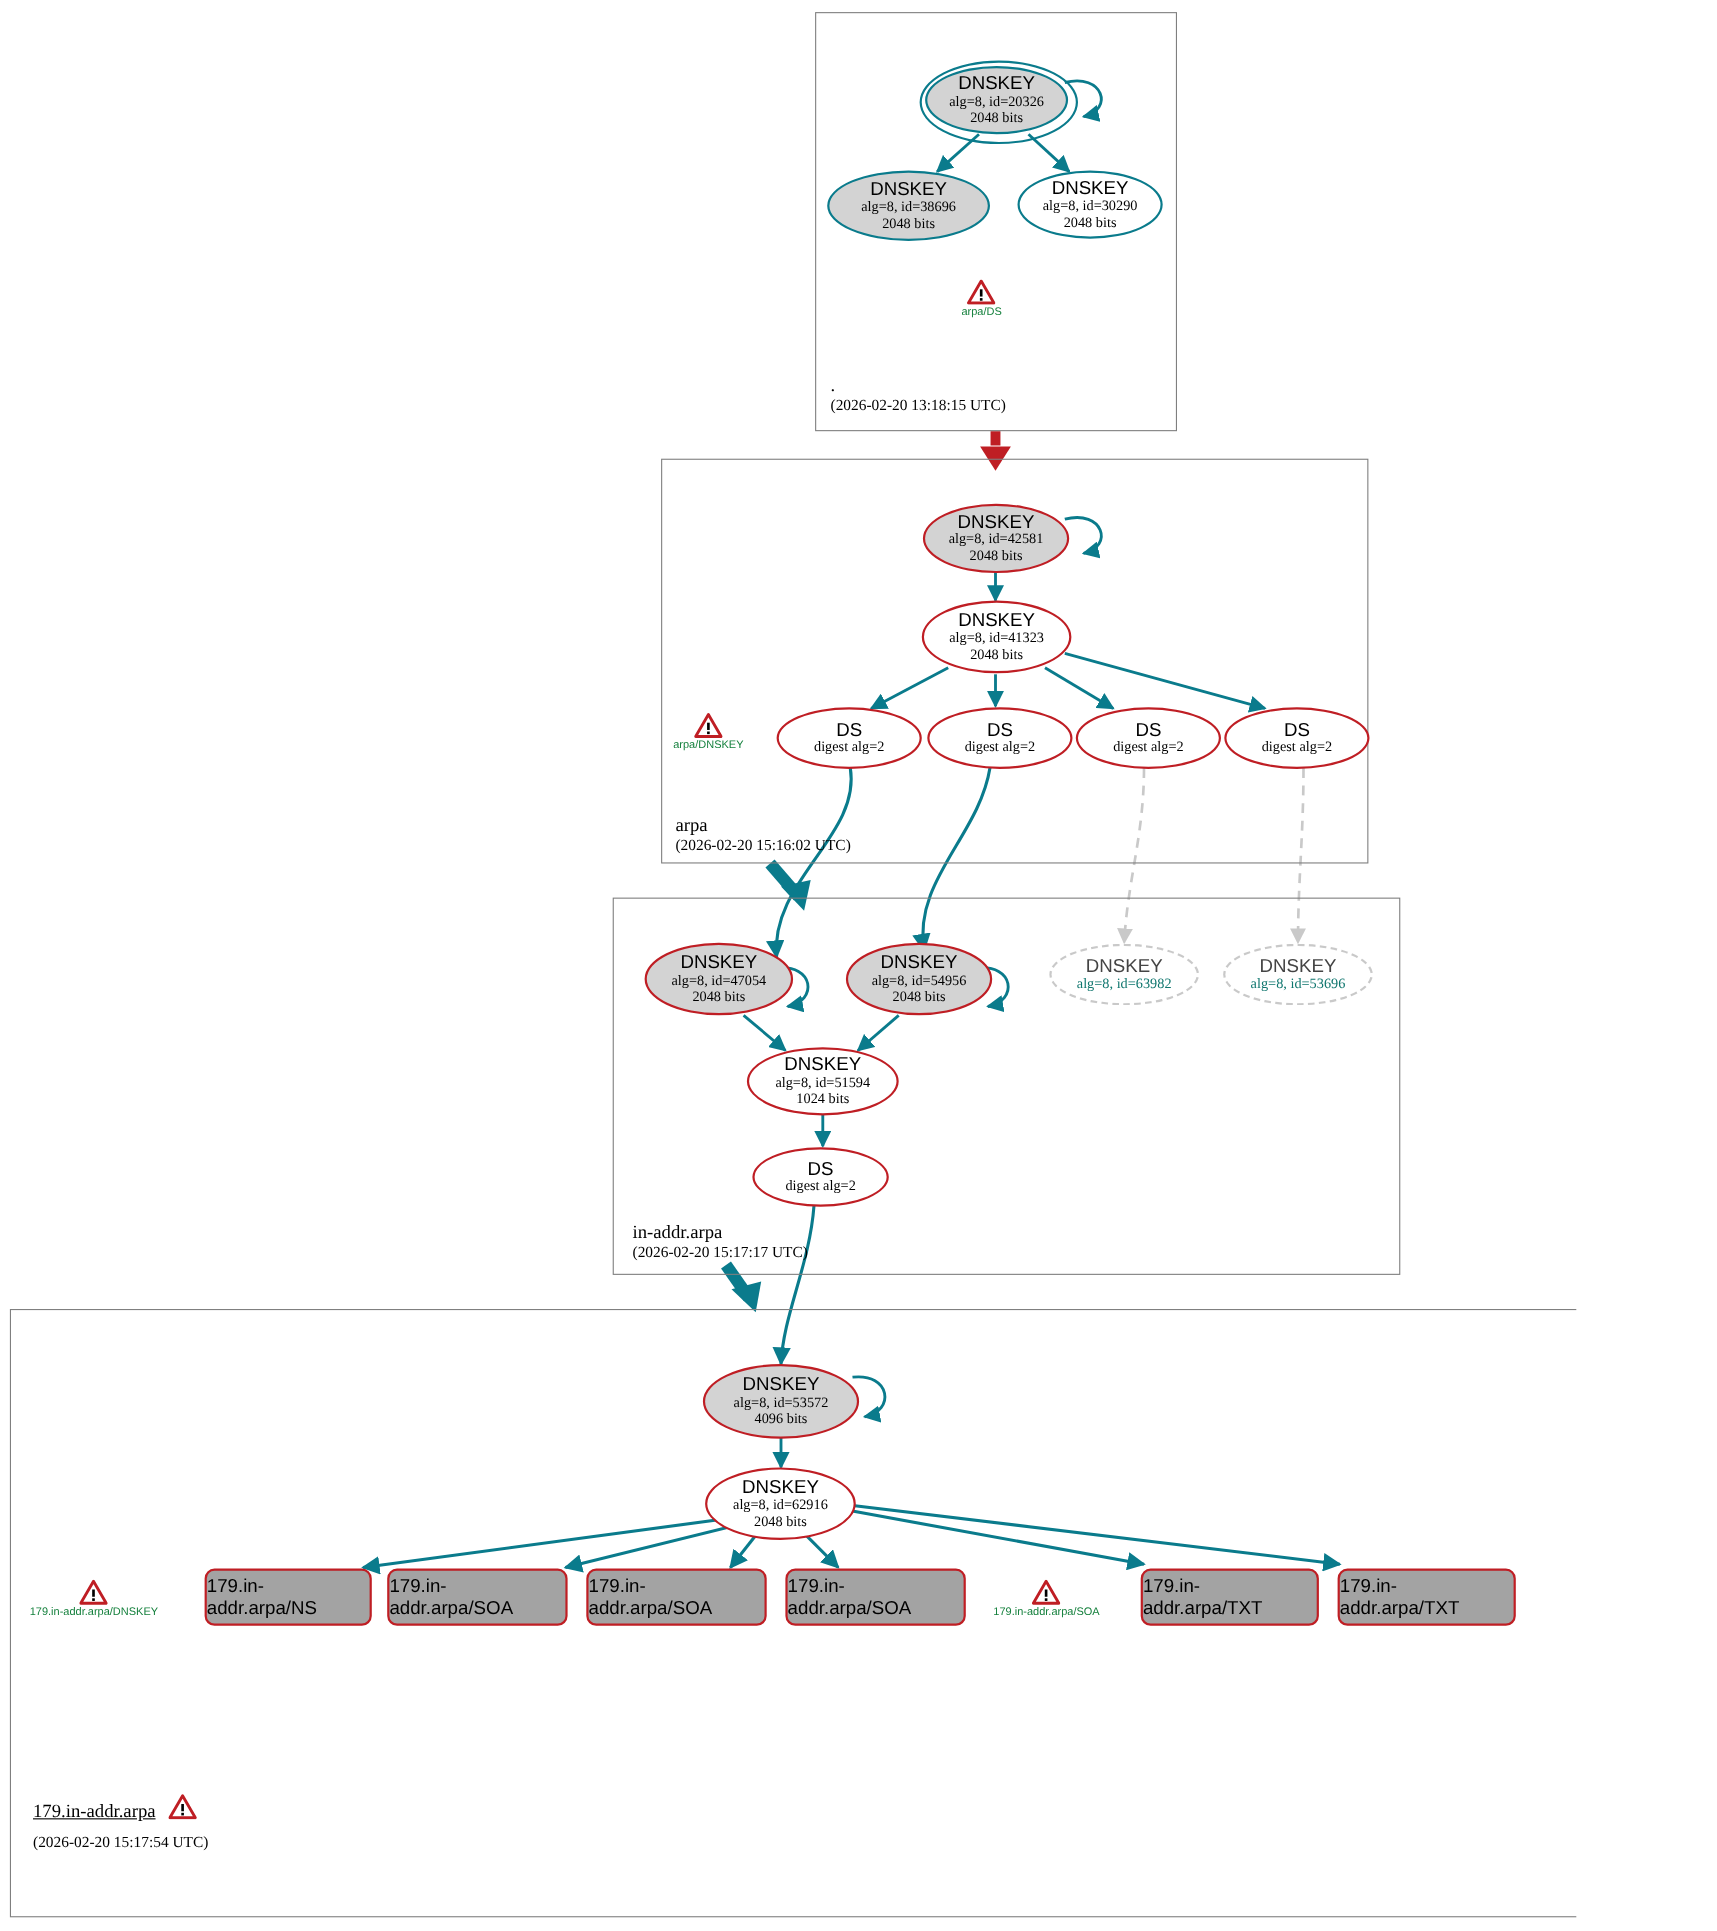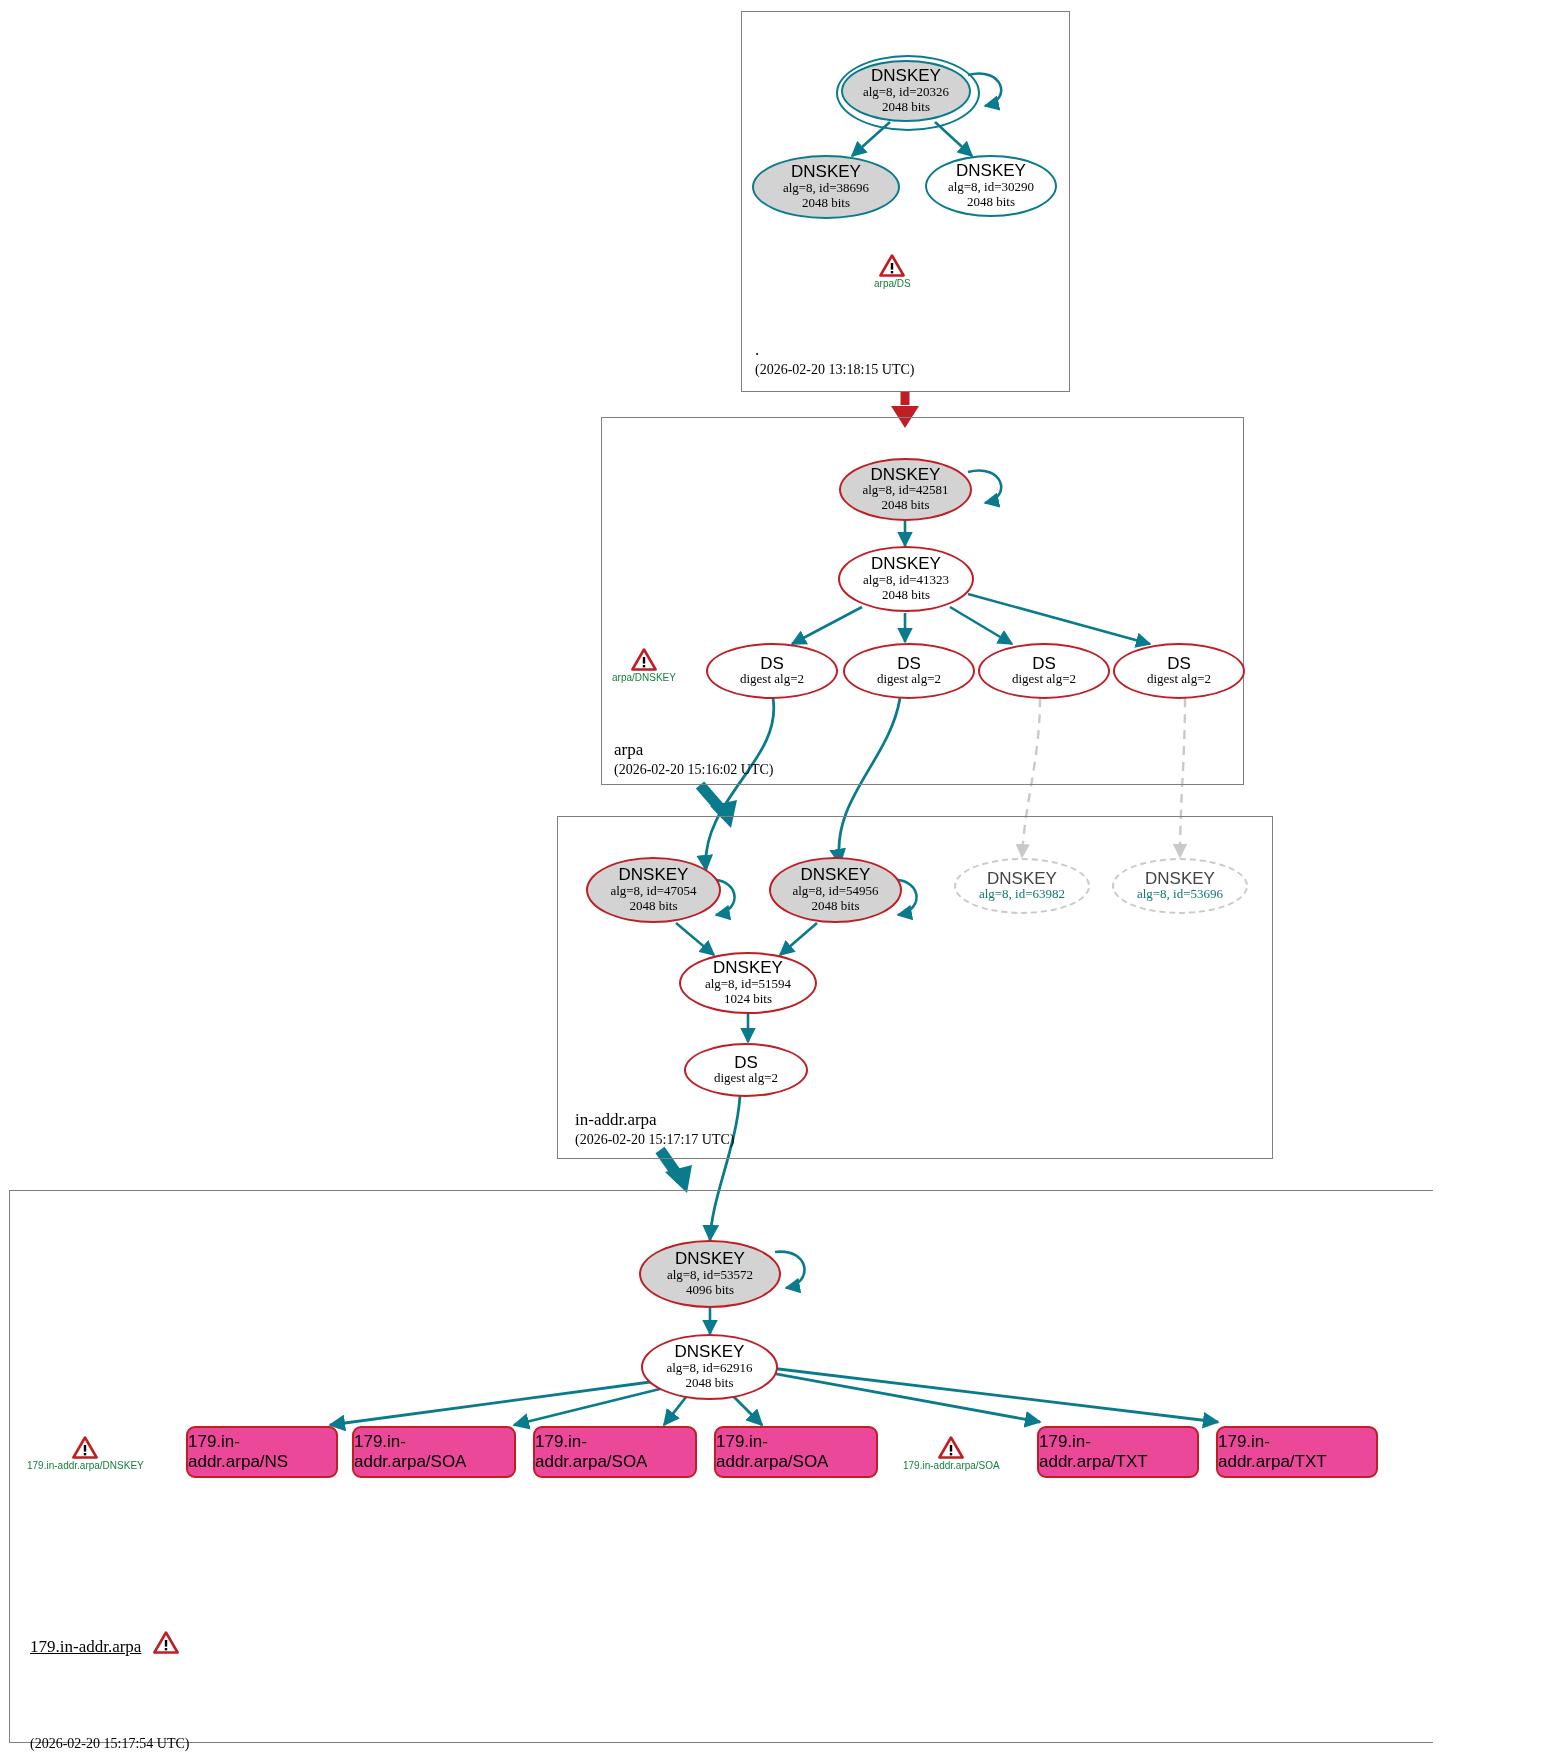--- a/index.html
+++ b/index.html
@@ -20,21 +20,21 @@
   .teal{border:2px solid #0a7b8c;}
   .red{border:2px solid #bf1e24;}
   .fillgrey{background:#d3d3d3;}
   .fillwhite{background:#ffffff;}
   .dashgrey{border:2px dashed #c9c9c9;background:#ffffff;}
   .dashgrey .t1{color:#444;}
   .dashgrey .t2{color:#0f766e;}
 
   .dblring{position:absolute;border:2px solid #0a7b8c;border-radius:50%;background:transparent;}
 
-  .rrbox{position:absolute;border:2px solid #bf1e24;background:#ec4899;border-radius:9px;
+  .rrbox{position:absolute;border:2px solid #bf1e24;background:#a3a3a3;border-radius:9px;
          display:flex;align-items:center;justify-content:center;
          font-family:"Liberation Sans",sans-serif;font-size:17px;color:#000;box-sizing:border-box;}
 
   .zlabel{position:absolute;font-family:"Liberation Serif",serif;font-size:17px;color:#000;white-space:nowrap;}
   .ztime{position:absolute;font-family:"Liberation Serif",serif;font-size:14px;color:#000;white-space:nowrap;}
 
   .warnwrap{position:absolute;display:flex;flex-direction:column;align-items:center;}
   .warnlabel{font-family:"Liberation Sans",sans-serif;font-size:10px;color:#15803d;
              white-space:nowrap;margin-top:1px;}
   .warnicon{width:26px;height:23px;display:block;}
@@ -267,15 +267,15 @@
   </div>
 
   <div class="zlabel" style="left:30px;top:1637px;text-decoration:underline;">179.in-addr.arpa</div>
   <div style="position:absolute;left:153px;top:1631px;">
     <svg class="warnicon" viewBox="0 0 26 23">
       <path d="M13 1.5 L24.6 21.5 L1.4 21.5 Z" fill="#ffffff" stroke="#bf1e24" stroke-width="2.6" stroke-linejoin="round"></path>
       <rect x="11.8" y="9" width="2.4" height="6.6" fill="#000"></rect>
       <rect x="11.8" y="17" width="2.4" height="2.4" fill="#000"></rect>
     </svg>
   </div>
-  <div class="ztime" style="left:30px;top:1736px;">(2026-02-20 15:17:54 UTC)</div>
+  <div class="ztime" style="left:30px;top:1668px;">(2026-02-20 15:17:54 UTC)</div>
 
 </div>
 
 </body></html>

